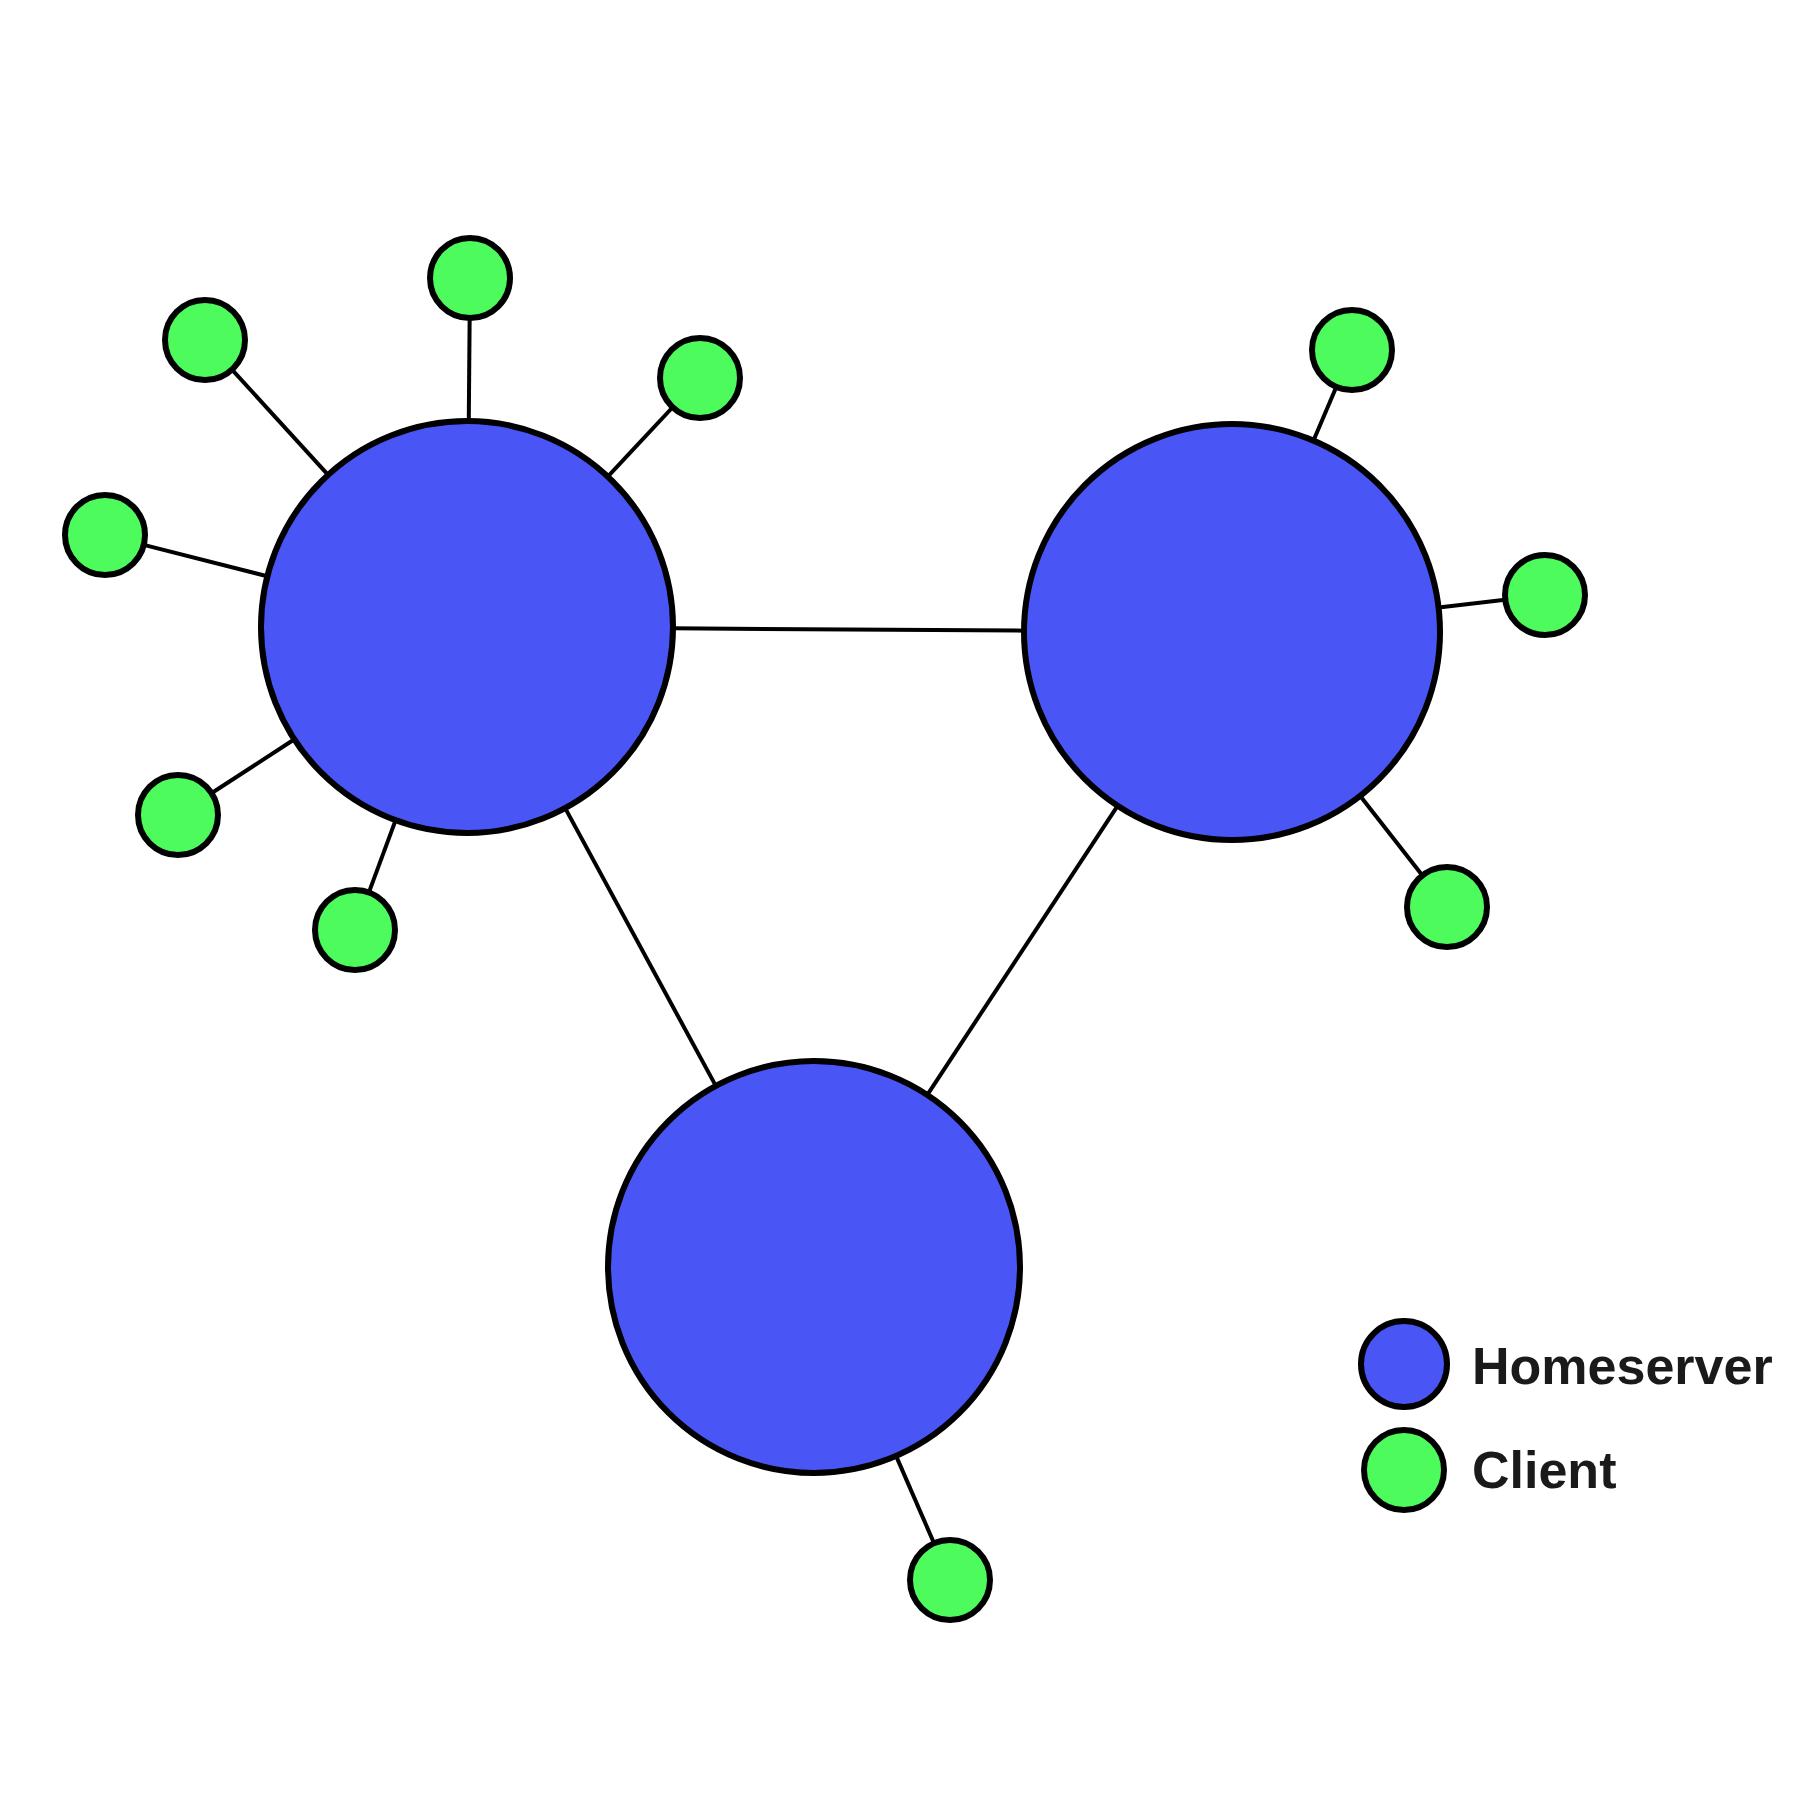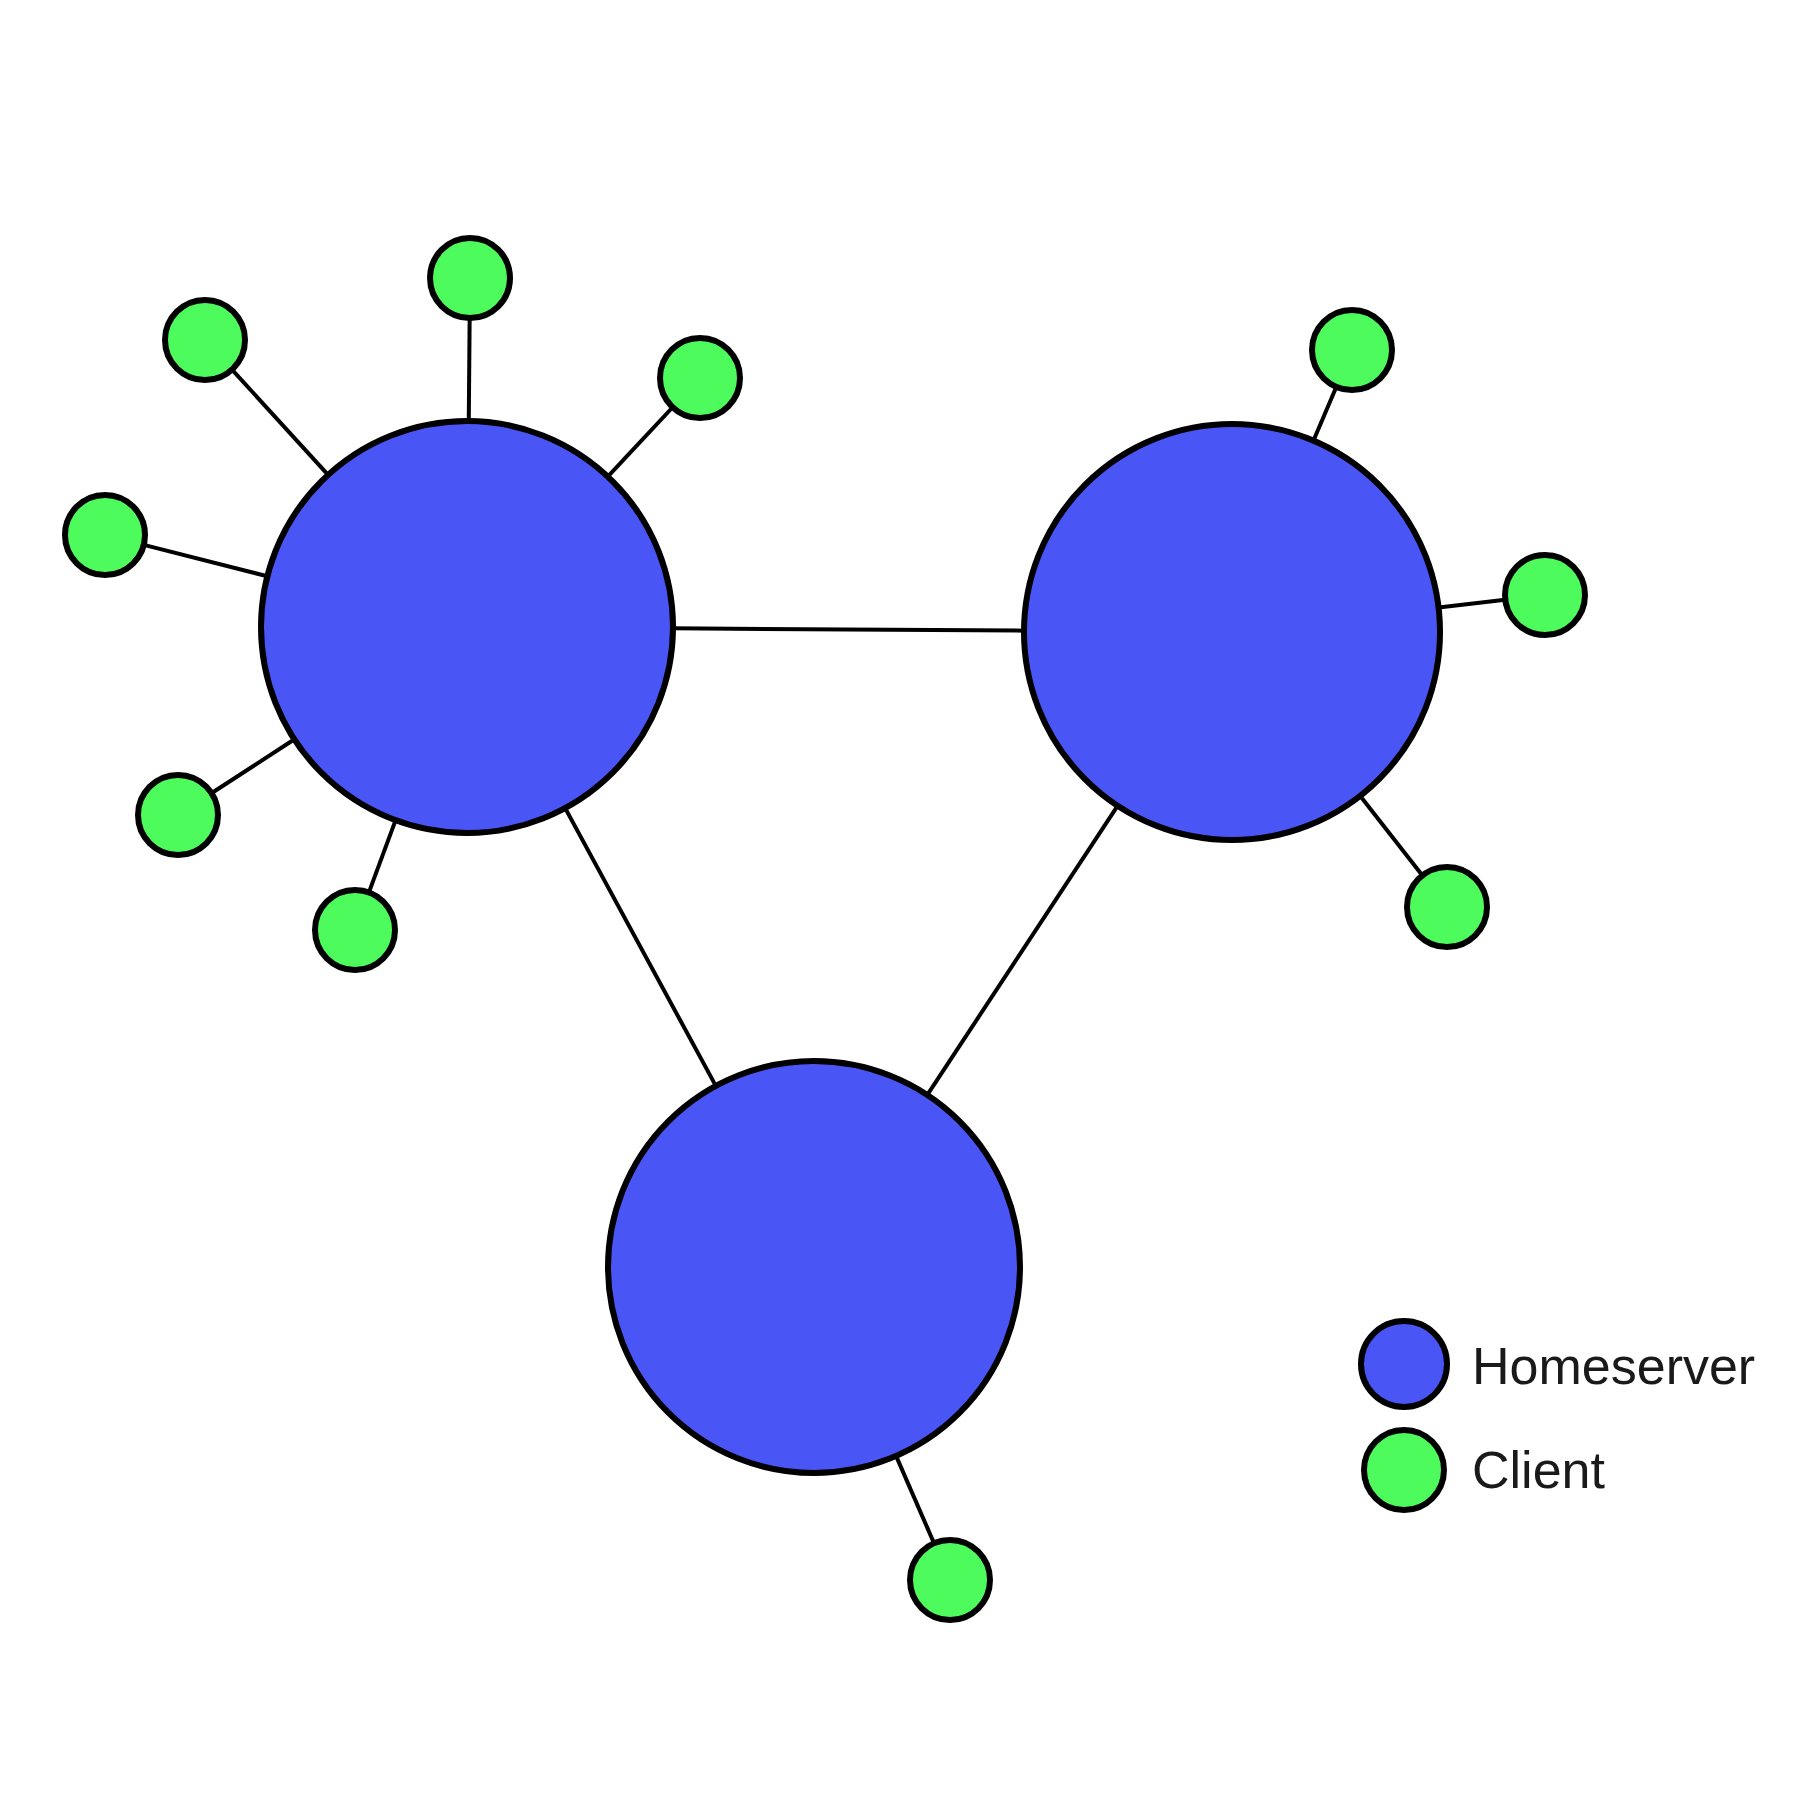--- a/index.html
+++ b/index.html
@@ -12,20 +12,21 @@
     width: 1800px;
     height: 1800px;
     font-family: "Liberation Sans", sans-serif;
     overflow: hidden;
   }
   #graph-root {
     position: relative;
     width: 1684px;
     height: 1800px;
     background: #ffffff;
+    font-weight: bold;
   }
   svg.graph-canvas {
     display: block;
     width: 1800px;
     height: 1800px;
   }
   .edge-line {
     stroke: #000000;
     stroke-width: 4;
     stroke-linecap: butt;

